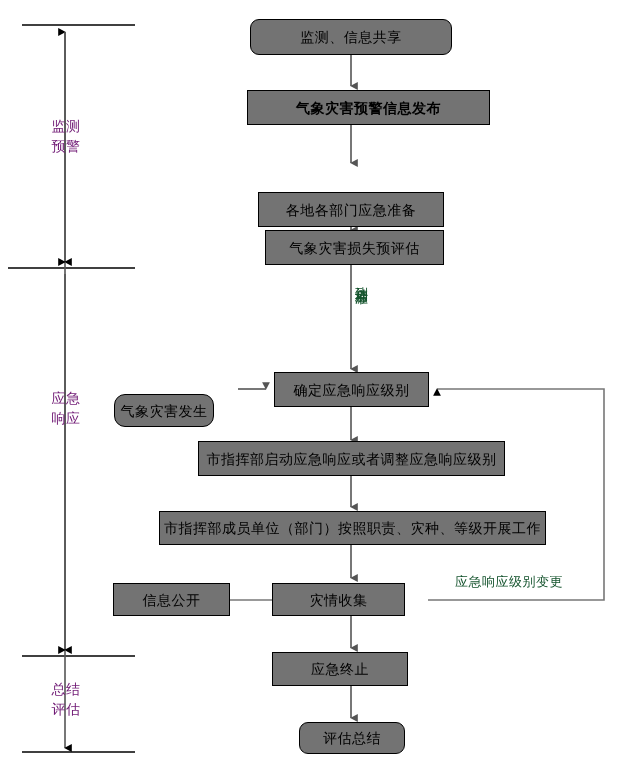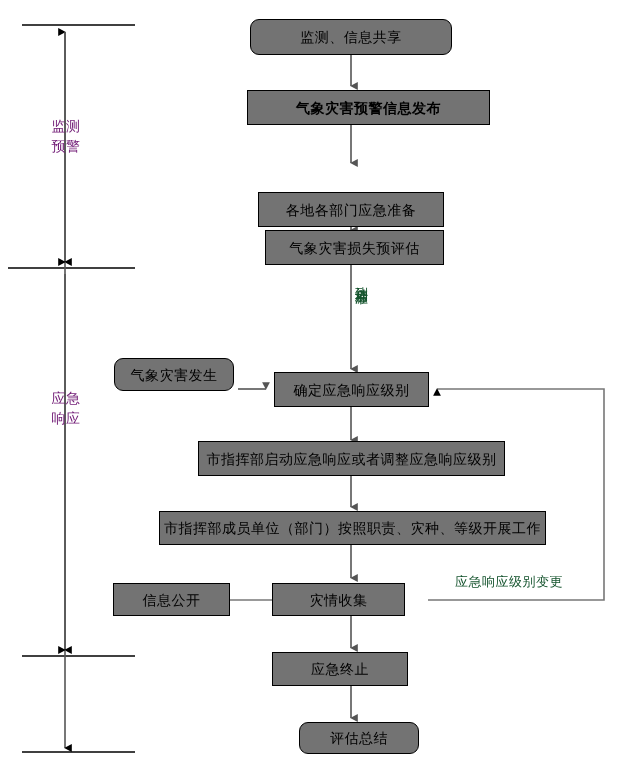--- a/index.html
+++ b/index.html
@@ -145,42 +145,46 @@
   <div class="stage-label" style="left:40px; top:116px; width:52px;">
     <div>监测</div>
     <div>预警</div>
   </div>
 
   <div class="stage-label" style="left:40px; top:388px; width:52px;">
     <div>应急</div>
     <div>响应</div>
   </div>
 
+  <div class="stage-label" style="left:40px; top:679px; width:52px;">
+    <div>总结</div>
+    <div>评估</div>
+  </div>
 
   <div class="node rounded" style="left:250px; top:19px; width:202px; height:36px;">监测、信息共享</div>
 
   <div class="node" style="left:247px; top:90px; width:243px; height:35px;font-weight:bold;">气象灾害预警信息发布</div>
 
   <div class="node" style="left:258px; top:163px; width:186px; height:35px;margin-top:29px;">各地各部门应急准备</div>
 
   <div class="node" style="left:265px; top:230px; width:179px; height:35px;">气象灾害损失预评估</div>
 
-  <div class="node rounded" style="left:114px; top:358px; width:120px; height:33px;">气象灾害发生</div>
+  <div class="node rounded" style="left:114px; top:394px; width:100px; height:33px;border-radius:11px;">气象灾害发生</div>
 
   <div class="node" style="left:274px; top:372px; width:155px; height:35px;">确定应急响应级别</div>
 
   <div class="node" style="left:198px; top:441px; width:307px; height:35px;">市指挥部启动应急响应或者调整应急响应级别</div>
 
   <div class="node" style="left:159px; top:511px; width:387px; height:34px;">市指挥部成员单位（部门）按照职责、灾种、等级开展工作</div>
 
   <div class="node" style="left:113px; top:583px; width:117px; height:33px;">信息公开</div>
 
   <div class="node" style="left:272px; top:583px; width:133px; height:33px;">灾情收集</div>
 
   <div class="node" style="left:272px; top:652px; width:136px; height:34px;">应急终止</div>
 
-  <div class="node rounded" style="left:299px; top:722px; width:120px; height:32px;">评估总结</div>
+  <div class="node rounded" style="left:299px; top:722px; width:106px; height:32px;">评估总结</div>
 
   <div class="edge-label vertical" style="left:355px; top:276px;">达到启动标准</div>
 
   <div class="edge-label" style="left:455px; top:575px;">应急响应级别变更</div>
 
 </div>
 
 </body></html>

